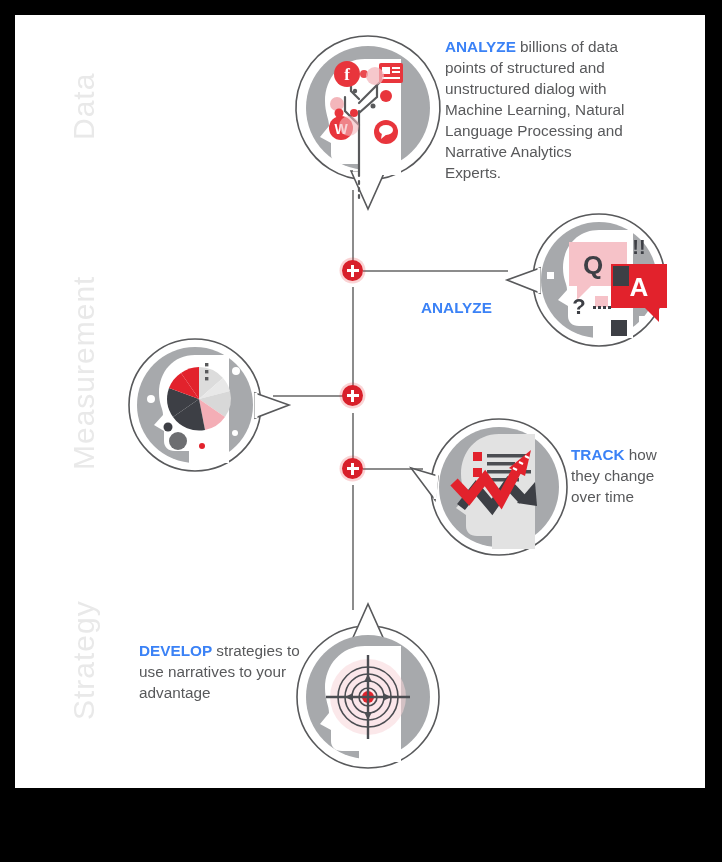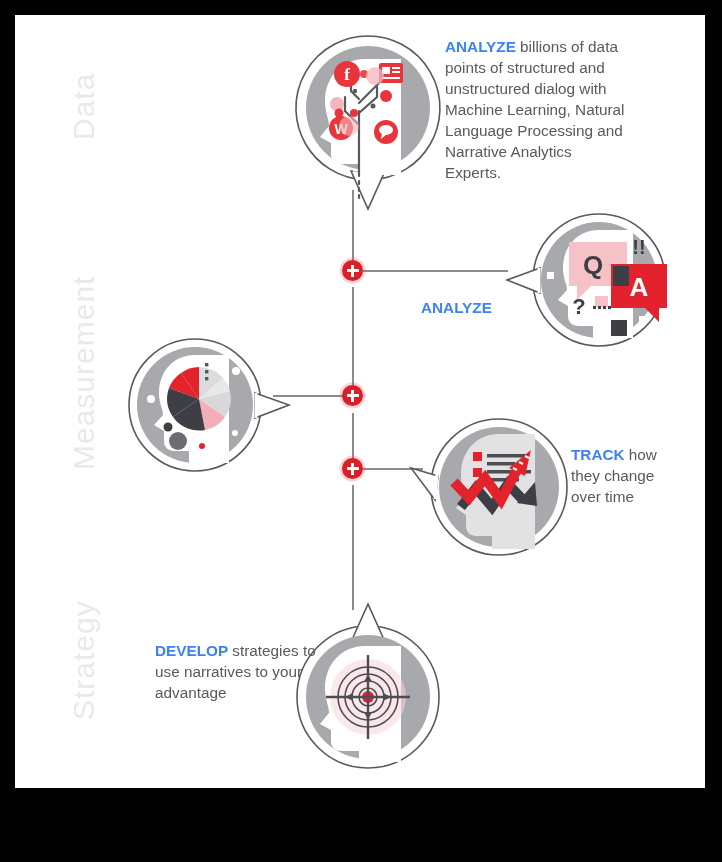--- a/index.html
+++ b/index.html
@@ -242,18 +242,18 @@
           <circle r="1.6" fill="#fff"></circle>
           <path d="M-42 0 L42 0 M0 -42 L0 42" stroke="#4b4d52" stroke-width="2.4"></path>
           <path d="M-23 0 L-15 -4 L-15 4 Z" fill="#4b4d52"></path>
           <path d="M23 0 L15 -4 L15 4 Z" fill="#4b4d52"></path>
           <path d="M0 -23 L-4 -15 L4 -15 Z" fill="#4b4d52"></path>
           <path d="M0 23 L-4 15 L4 15 Z" fill="#4b4d52"></path>
         </g>
       </svg>
     </div>
 
-    <div class="callout" style="left:140px; top:626px; width:165px;">
+    <div class="callout" style="left:124px; top:626px; width:165px;">
       <span class="kw">DEVELOP</span><span> strategies to use narratives to your advantage</span>
     </div>
 
   </div>
 </div>
 
 </body></html>

